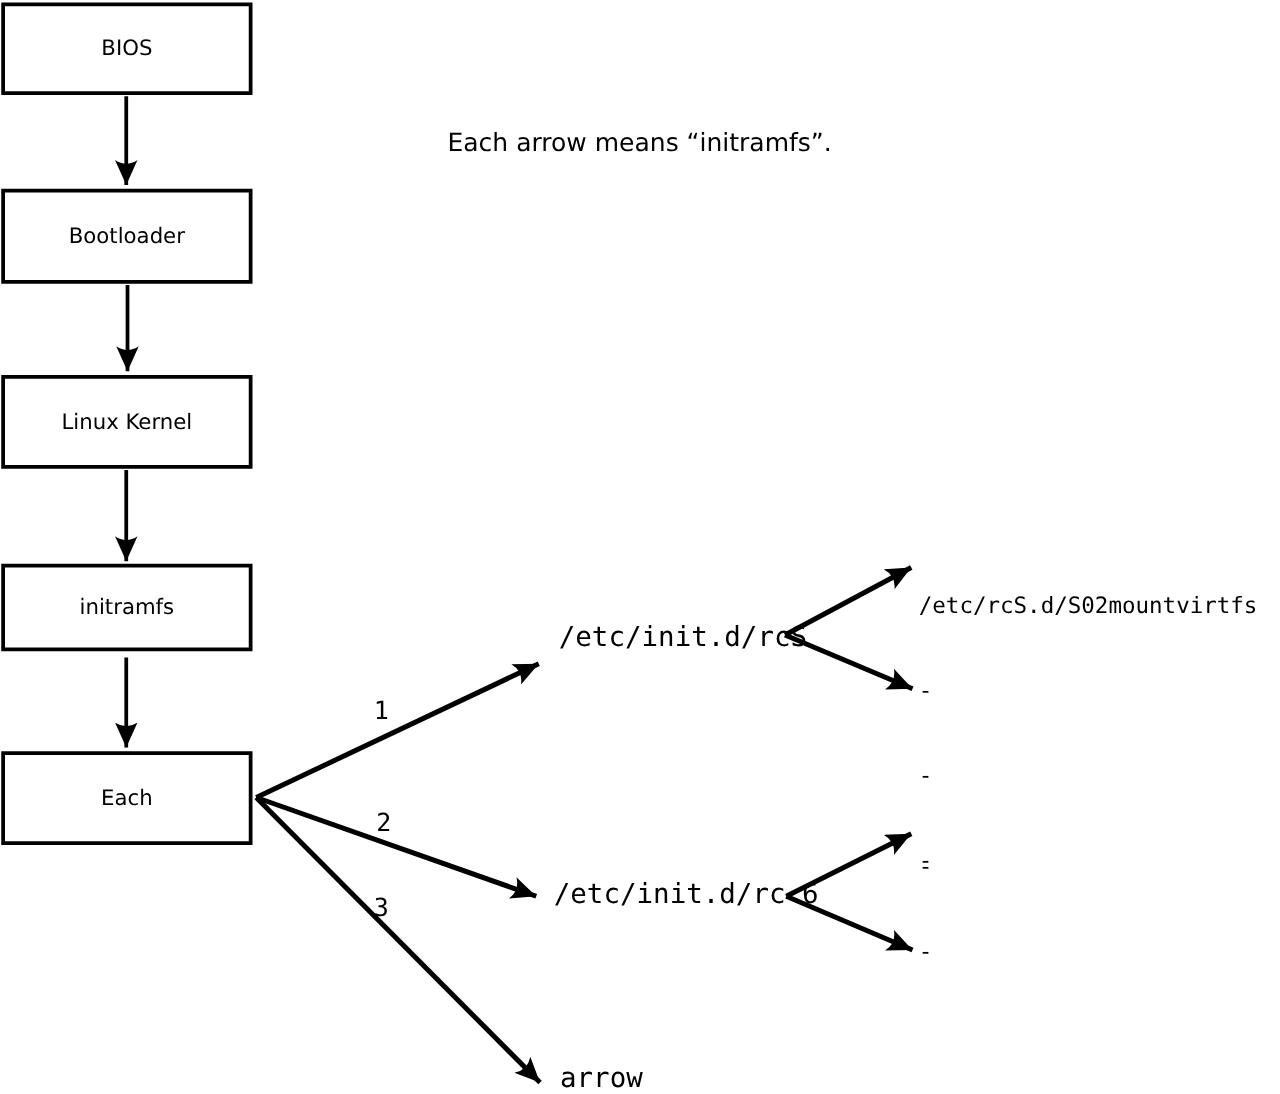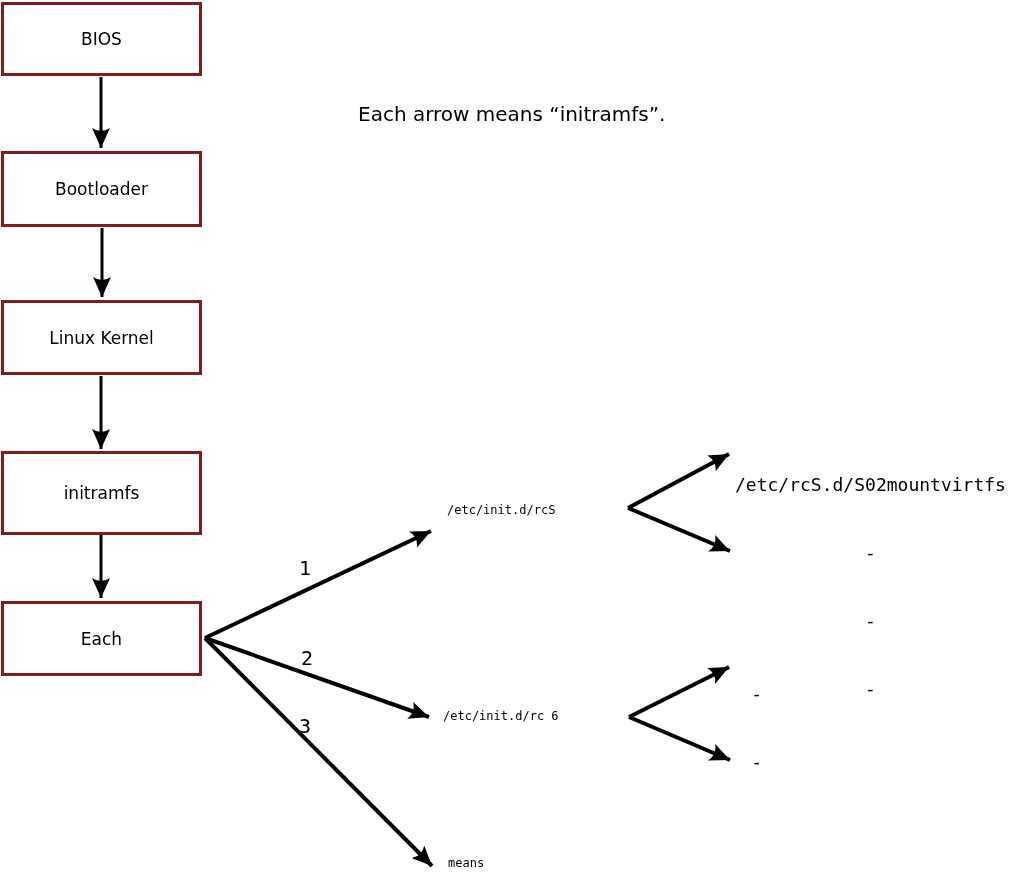--- a/index.html
+++ b/index.html
@@ -26,59 +26,58 @@
   .arrows-layer line {
     stroke: #000000;
   }
   .arrows-layer line.v { stroke-width: 3; }
   .arrows-layer line.d { stroke-width: 4; }
   .box {
     position: absolute;
     left: 1px;
     width: 201px;
     box-sizing: border-box;
-    border: 3px solid #7f1d1d;
+    border: 3px solid #000000;
     background: #ffffff;
     display: flex;
     align-items: center;
     justify-content: center;
     font-size: 17px;
     white-space: nowrap;
   }
   .note {
     position: absolute;
     left: 358px;
     top: 114px;
     transform: translateY(-50%);
     font-size: 20px;
     white-space: nowrap;
   }
   .mono {
     position: absolute;
     font-family: "DejaVu Sans Mono", monospace;
-    font-size: 12px;
+    font-size: 22px;
     transform: translateY(-50%);
     white-space: pre;
   }
   .num {
     position: absolute;
     font-family: "DejaVu Sans Mono", monospace;
     font-size: 20px;
     transform: translate(-50%, -50%);
   }
   .fan {
     position: absolute;
     font-family: "DejaVu Sans Mono", monospace;
     font-size: 18px;
     white-space: pre;
   }
   .fan .fan-line {
     height: 26px;
     line-height: 26px;
-    text-align: center;
   }
 </style>
 </head>
 <body>
 
 <div class="canvas">
 
   <svg class="arrows-layer" width="1024" height="875" viewBox="0 0 1024 875" xmlns="http://www.w3.org/2000/svg">
     <defs>
       <marker id="ah" markerUnits="userSpaceOnUse" markerWidth="22" markerHeight="18" refX="20" refY="9" orient="auto">
@@ -105,34 +104,34 @@
 
   <div class="box" style="top:2px;   height:74px;">
     <span>BIOS</span>
   </div>
   <div class="box" style="top:151px; height:76px;">
     <span>Bootloader</span>
   </div>
   <div class="box" style="top:300px; height:75px;">
     <span>Linux Kernel</span>
   </div>
-  <div class="box" style="top:451px; height:84px;">
+  <div class="box" style="top:451px; height:70px;">
     <span>initramfs</span>
   </div>
   <div class="box" style="top:601px; height:75px;">
     <span>Each</span>
   </div>
 
   <div class="num" style="left:305px; top:568px;">1</div>
   <div class="num" style="left:307px; top:658px;">2</div>
   <div class="num" style="left:305px; top:726px;">3</div>
 
   <div class="mono" style="left:447px; top:510px;">/etc/init.d/rcS</div>
   <div class="mono" style="left:443px; top:716px;">/etc/init.d/rc 6</div>
-  <div class="mono" style="left:448px; top:863px;">means</div>
+  <div class="mono" style="left:448px; top:863px;">arrow</div>
 
   <div class="fan" style="left:735px; top:430px;">
     <div class="fan-line">/etc/rcS.d/S02mountvirtfs</div>
     <div class="fan-line">-</div>
     <div class="fan-line">-</div>
     <div class="fan-line">-</div>
   </div>
 
   <div class="fan" style="left:735px; top:639px;">
     <div class="fan-line">-</div>

